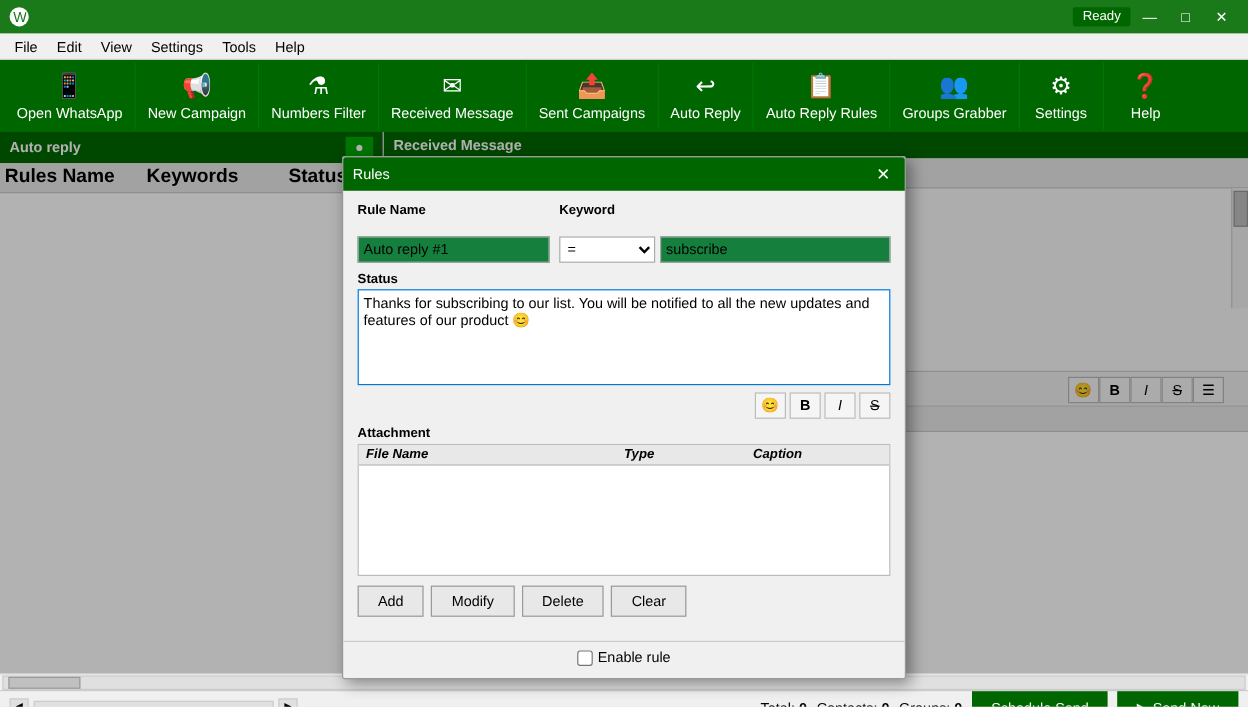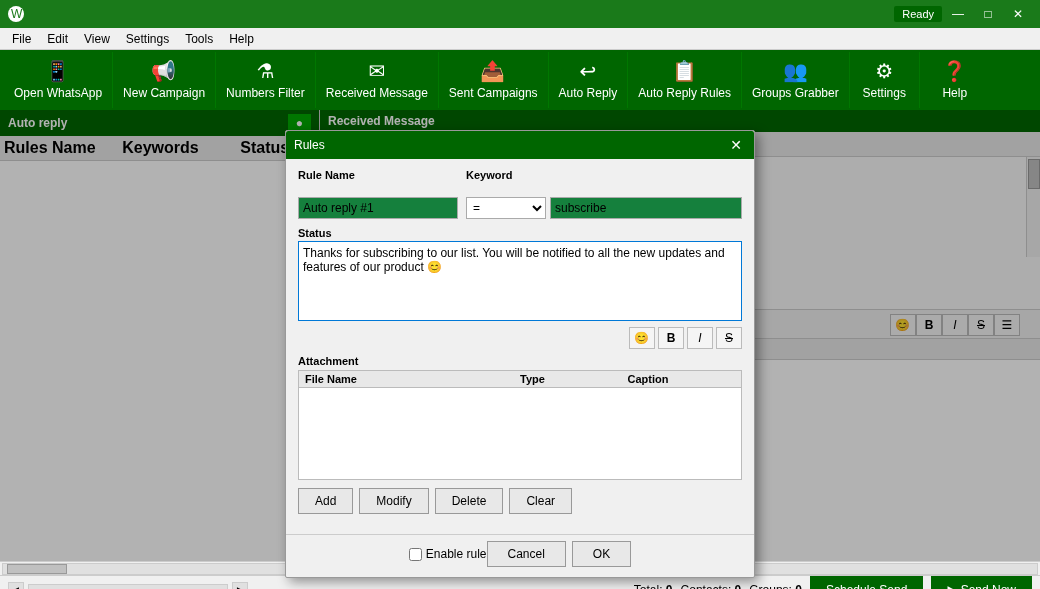--- a/index.html
+++ b/index.html
@@ -258,21 +258,21 @@
       border: 1px solid #bbb;
       background: white;
       height: 110px;
     }
     .attachment-table-header {
       display: flex;
       background: #e8e8e8;
       border-bottom: 1px solid #bbb;
       padding: 2px 6px;
     }
-    .att-col { font-size: 11px; font-weight: bold; }
+    .att-col { font-size: 11px; font-weight: bold; font-style: italic; }
     .att-col-name { flex: 2; }
     .att-col-type { flex: 1; }
     .att-col-caption { flex: 1; }
     .attachment-body { height: 85px; }
 
     .action-btns {
       display: flex;
       gap: 6px;
       margin-bottom: 10px;
     }
@@ -485,24 +485,20 @@
           <button class="action-btn">Delete</button>
           <button class="action-btn">Clear</button>
         </div>
       </div>
 
       <div class="dialog-footer">
         <label class="enable-rule">
           <input type="checkbox" style="">
           <span>Enable rule</span>
         </label>
-        <div class="footer-btns">
-          <button class="footer-btn">Cancel</button>
-          <button class="footer-btn">OK</button>
-        </div>
       </div>
     </div>
   </div>
 
 </div>
 
 <div style="display:flex; align-items:center; background:#f0f0f0; border-top:1px solid #ccc; height:14px;">
   <div style="flex:1; height:12px; background:#e0e0e0; margin:1px 2px; border:1px solid #ccc;">
     <div style="width:60px; height:10px; background:#c0c0c0; border:1px solid #999; margin:0 4px;"></div>
   </div>

